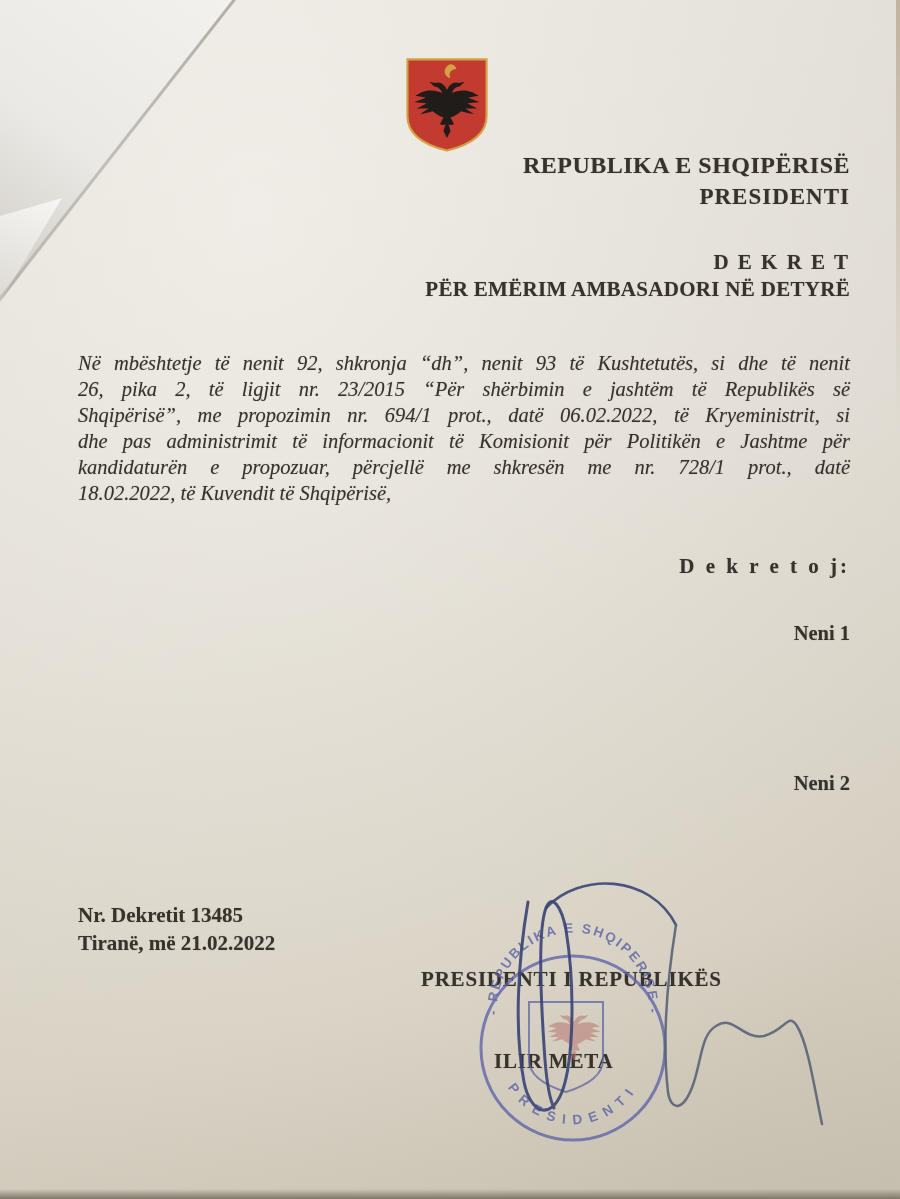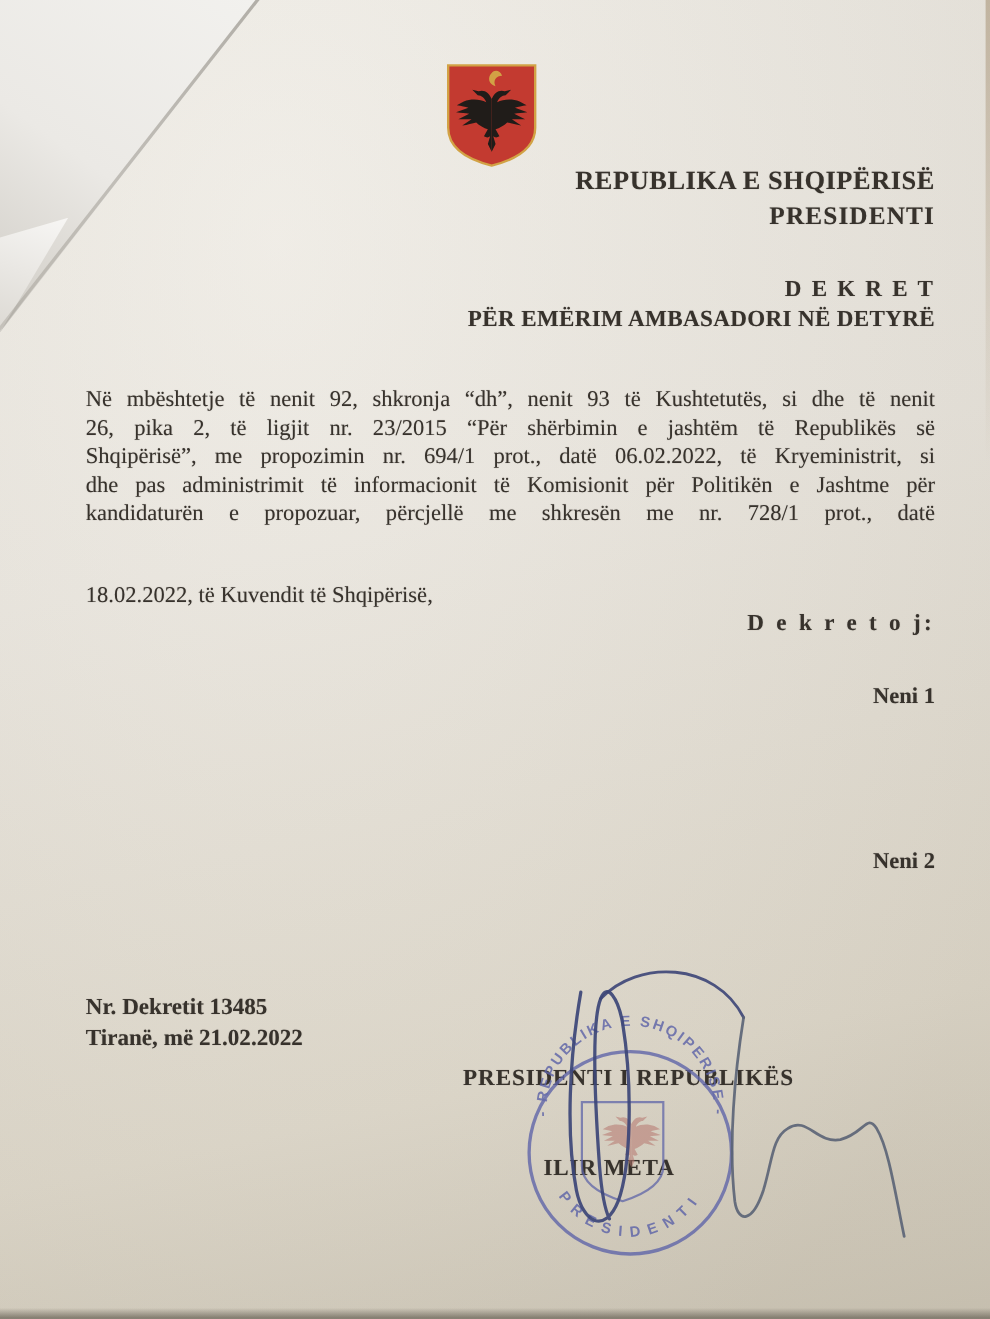--- a/index.html
+++ b/index.html
@@ -26,22 +26,22 @@
         background:linear-gradient(180deg,rgba(110,104,88,0),#7d776a);}
   
   .txt{position:absolute;color:#37322c;text-shadow:0 0 1px rgba(55,50,44,0.35);}
   .center{left:78px;width:772px;text-align:right;}
   .b{font-weight:bold;}
   .org{font-size:24px;letter-spacing:0.5px;}
   .office{font-size:23px;letter-spacing:1px;}
   .t1{font-size:21px;letter-spacing:2px;}
   .t2{font-size:21px;letter-spacing:0.3px;}
   .block{left:78px;width:772px;font-size:20.5px;line-height:26px;}
-  .jline{text-align:justify;text-align-last:justify;}
-  .jline.last{text-align-last:left;margin-top:48px;}
+  .jline{text-align:justify;text-align-last:justify;font-style:italic;}
+  .jline.last{text-align-last:left;}
   .small-b{font-size:20.5px;}
   .sig-title{font-size:21px;letter-spacing:0.8px;}
   .overlay{position:absolute;left:0;top:0;pointer-events:none;}
   .stamp-text{font-family:"Liberation Sans",sans-serif;font-weight:bold;
               fill:#5d63a8;opacity:0.88;}
   .arc-top{font-size:13.5px;letter-spacing:2.2px;}
   .arc-bot{font-size:13.5px;letter-spacing:7.5px;}
 </style>
 </head>
 <body>

